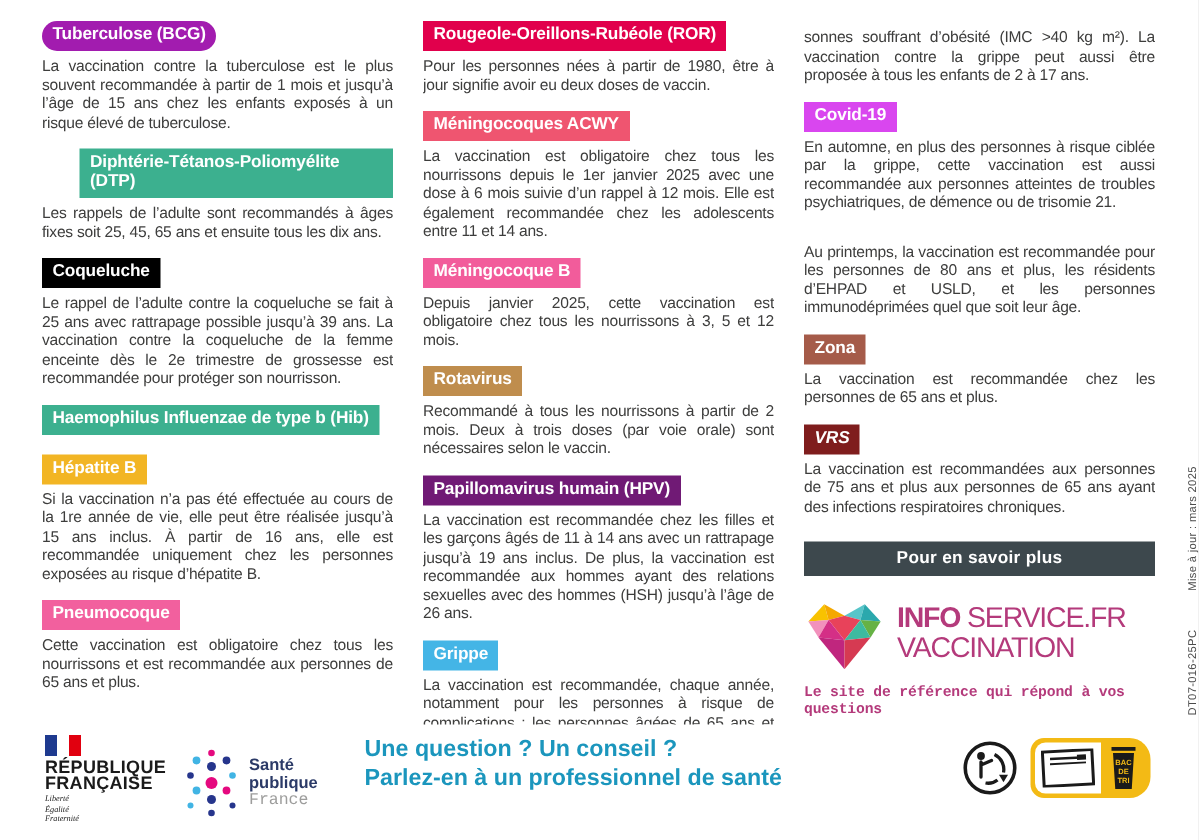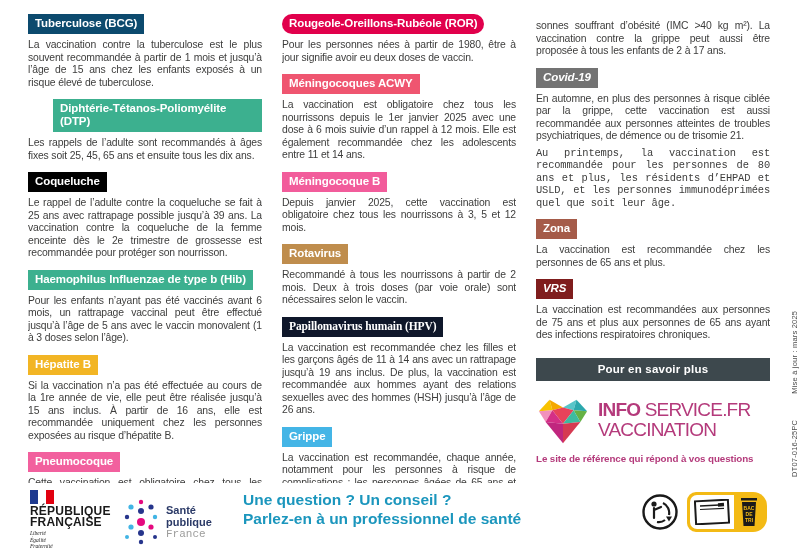--- a/index.html
+++ b/index.html
@@ -23,21 +23,21 @@
   }
   .cont-txt { margin-top:7px; }
   .more-btn {
     margin-top:16px; background:#3d484d; color:#fff; text-align:center;
     font-size:11.5px; font-weight:bold; padding:5px 0 6px; letter-spacing:0.2px;
   }
   .vis-logo { display:flex; align-items:center; gap:8px; margin-top:13px; }
   .vis-text { color:#b43a7b; font-size:19px; line-height:20px; letter-spacing:-0.8px; }
   .vis-text .bold { font-weight:bold; }
   .vis-tagline {
-    color:#b43a7b; font-size:9.8px; font-weight:bold; margin-top:7px; letter-spacing:-0.1px;
+    color:#b43a7b; font-size:9.8px; font-weight:bold; margin-top:7px; letter-spacing:-0.1px;font-family:Liberation Mono, monospace;
   }
   
   .footer { position:absolute; left:0; top:482px; width:799px; height:78px; }
   .rf-block { position:absolute; left:30px; top:8px; width:80px; }
   .rf-flag { display:flex; width:24px; height:14px; margin-bottom:2px; }
   .rf-flag div { flex:1; }
   .rf-name { font-size:12px; font-weight:bold; color:#1a1a1a; line-height:10.5px; letter-spacing:0.2px; }
   .rf-motto { font-family:"Liberation Serif", serif; font-style:italic; font-size:5.5px; line-height:6.5px; color:#1a1a1a; margin-top:3px; }
   .spf-block { position:absolute; left:122px; top:16px; display:flex; align-items:center; gap:6px; }
   .spf-text { font-size:11px; line-height:12px; font-weight:bold; color:#2b3a67; }
@@ -63,65 +63,64 @@
   .edge .gap { display:inline-block; width:26px; }
 </style>
 </head>
 <body>
 
 <div class="page">
 
   <div class="cols">
 
     <div class="col">
-      <div class="sec-hdr first" style="background-color: #0c4a6e;">Tuberculose (BCG)</div>
+      <div class="sec-hdr first" style="background-color: #a21caf; border-radius: 10px;">Tuberculose (BCG)</div>
       <div class="sec-txt">La vaccination contre la tuberculose est le plus souvent recommandée à partir de 1 mois et jusqu’à l’âge de 15 ans chez les enfants exposés à un risque élevé de tuberculose.</div>
 
       <div class="sec-hdr" style="background-color: rgb(60, 176, 143); margin-left: 25px;">Diphtérie-Tétanos-Poliomyélite (DTP)</div>
       <div class="sec-txt">Les rappels de l’adulte sont recommandés à âges fixes soit 25, 45, 65 ans et ensuite tous les dix ans.</div>
 
       <div class="sec-hdr" style="background-color: #000000;">Coqueluche</div>
       <div class="sec-txt">Le rappel de l’adulte contre la coqueluche se fait à 25 ans avec rattrapage possible jusqu’à 39 ans. La vaccination contre la coqueluche de la femme enceinte dès le 2e trimestre de grossesse est recommandée pour protéger son nourrisson.</div>
 
       <div class="sec-hdr" style="background-color: rgb(60, 176, 143);">Haemophilus Influenzae de type b (Hib)</div>
-      <div class="sec-txt">Pour les enfants n’ayant pas été vaccinés avant 6 mois, un rattrapage vaccinal peut être effectué jusqu’à l’âge de 5 ans avec le vaccin monovalent (1 à 3 doses selon l’âge).</div>
 
       <div class="sec-hdr" style="background-color: rgb(242, 181, 36);">Hépatite B</div>
       <div class="sec-txt">Si la vaccination n’a pas été effectuée au cours de la 1re année de vie, elle peut être réalisée jusqu’à 15 ans inclus. À partir de 16 ans, elle est recommandée uniquement chez les personnes exposées au risque d’hépatite B.</div>
 
       <div class="sec-hdr" style="background-color: rgb(242, 96, 158);">Pneumocoque</div>
       <div class="sec-txt">Cette vaccination est obligatoire chez tous les nourrissons et est recommandée aux personnes de 65 ans et plus.</div>
     </div>
 
     <div class="col">
-      <div class="sec-hdr first" style="background-color: rgb(225, 0, 76); border-radius: 10px;">Rougeole-Oreillons-Rubéole (ROR)</div>
+      <div class="sec-hdr first" style="background-color: rgb(225, 0, 76);">Rougeole-Oreillons-Rubéole (ROR)</div>
       <div class="sec-txt">Pour les personnes nées à partir de 1980, être à jour signifie avoir eu deux doses de vaccin.</div>
 
       <div class="sec-hdr" style="background-color: rgb(239, 85, 112);">Méningocoques ACWY</div>
       <div class="sec-txt">La vaccination est obligatoire chez tous les nourrissons depuis le 1er janvier 2025 avec une dose à 6 mois suivie d’un rappel à 12 mois. Elle est également recommandée chez les adolescents entre 11 et 14 ans.</div>
 
       <div class="sec-hdr" style="background-color: rgb(242, 92, 155);">Méningocoque B</div>
       <div class="sec-txt">Depuis janvier 2025, cette vaccination est obligatoire chez tous les nourrissons à 3, 5 et 12 mois.</div>
 
       <div class="sec-hdr" style="background-color: rgb(191, 141, 77);">Rotavirus</div>
       <div class="sec-txt">Recommandé à tous les nourrissons à partir de 2 mois. Deux à trois doses (par voie orale) sont nécessaires selon le vaccin.</div>
 
-      <div class="sec-hdr" style="background-color: #0f172a; font-family: Liberation Serif, serif;">Papillomavirus humain (HPV)</div>
+      <div class="sec-hdr" style="background-color: #701a75;">Papillomavirus humain (HPV)</div>
       <div class="sec-txt">La vaccination est recommandée chez les filles et les garçons âgés de 11 à 14 ans avec un rattrapage jusqu’à 19 ans inclus. De plus, la vaccination est recommandée aux hommes ayant des relations sexuelles avec des hommes (HSH) jusqu’à l’âge de 26 ans.</div>
 
       <div class="sec-hdr" style="background-color: rgb(68, 181, 230);">Grippe</div>
       <div class="sec-txt">La vaccination est recommandée, chaque année, notamment pour les personnes à risque de complications : les personnes âgées de 65 ans et plus, celles atteintes de certaines maladies chroniques dont les enfants à partir de 6 mois, les femmes enceintes et les per-</div>
     </div>
 
     <div class="col">
       <div class="sec-txt cont-txt">sonnes souffrant d’obésité (IMC &gt;40 kg m²). La vaccination contre la grippe peut aussi être proposée à tous les enfants de 2 à 17 ans.</div>
 
-      <div class="sec-hdr" style="background-color: #737373; font-style: italic;">Covid-19</div>
+      <div class="sec-hdr" style="background-color: #d946ef;">Covid-19</div>
       <div class="sec-txt">En automne, en plus des personnes à risque ciblée par la grippe, cette vaccination est aussi recommandée aux personnes atteintes de troubles psychiatriques, de démence ou de trisomie 21.</div>
-      <div class="sec-txt" style="margin-top:4px;font-family:Liberation Mono, monospace;">Au printemps, la vaccination est recommandée pour les personnes de 80 ans et plus, les résidents d’EHPAD et USLD, et les personnes immunodéprimées quel que soit leur âge.</div>
+      <div class="sec-txt" style="margin-top:20px;">Au printemps, la vaccination est recommandée pour les personnes de 80 ans et plus, les résidents d’EHPAD et USLD, et les personnes immunodéprimées quel que soit leur âge.</div>
 
       <div class="sec-hdr" style="background-color: rgb(165, 91, 73);">Zona</div>
       <div class="sec-txt">La vaccination est recommandée chez les personnes de 65 ans et plus.</div>
 
       <div class="sec-hdr" style="background-color: #7f1d1d; font-style: italic;">VRS</div>
       <div class="sec-txt">La vaccination est recommandées aux personnes de 75 ans et plus aux personnes de 65 ans ayant des infections respiratoires chroniques.</div>
 
       <div class="more-btn">Pour en savoir plus</div>
 
       <div class="vis-logo">

